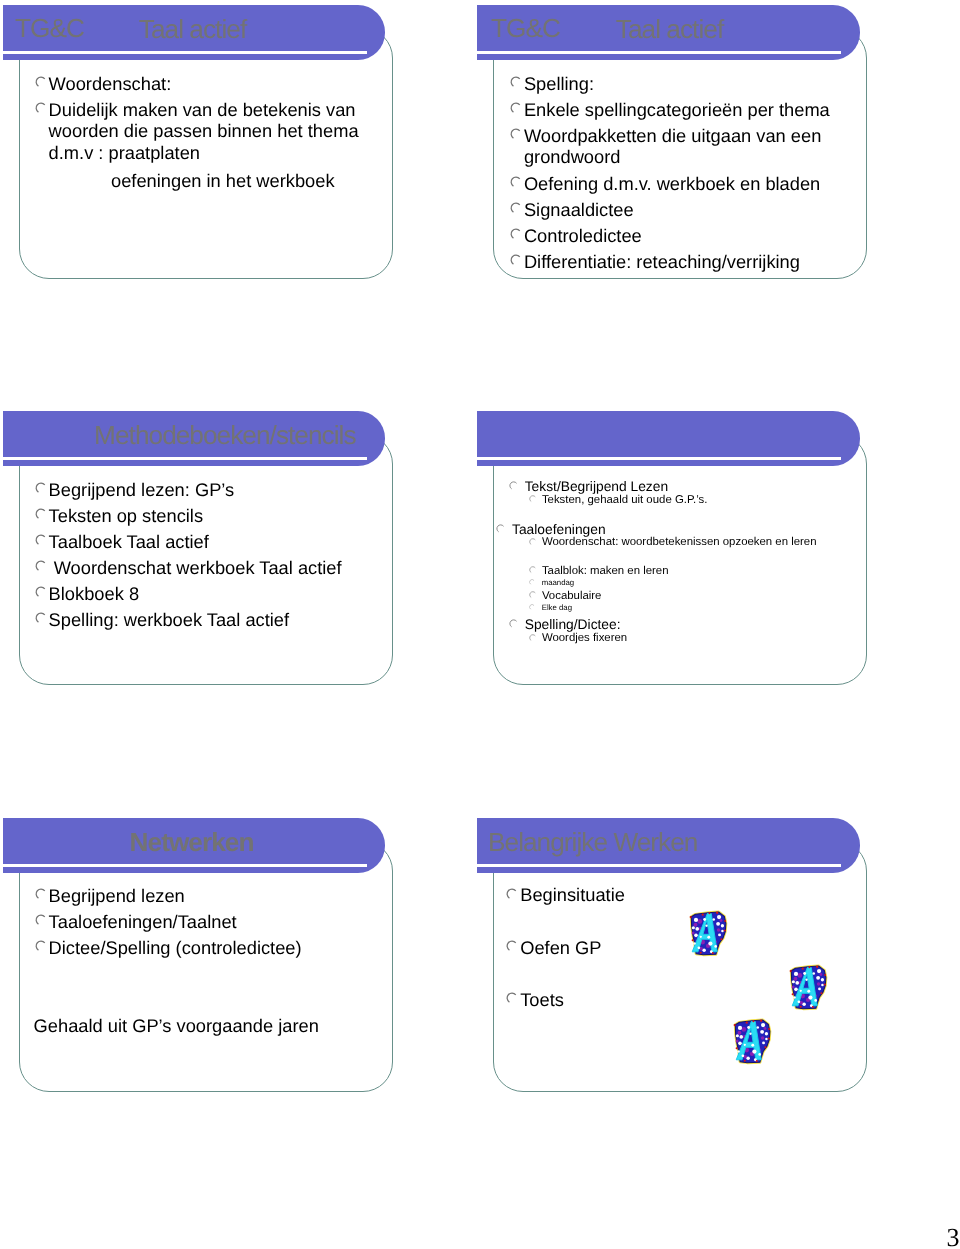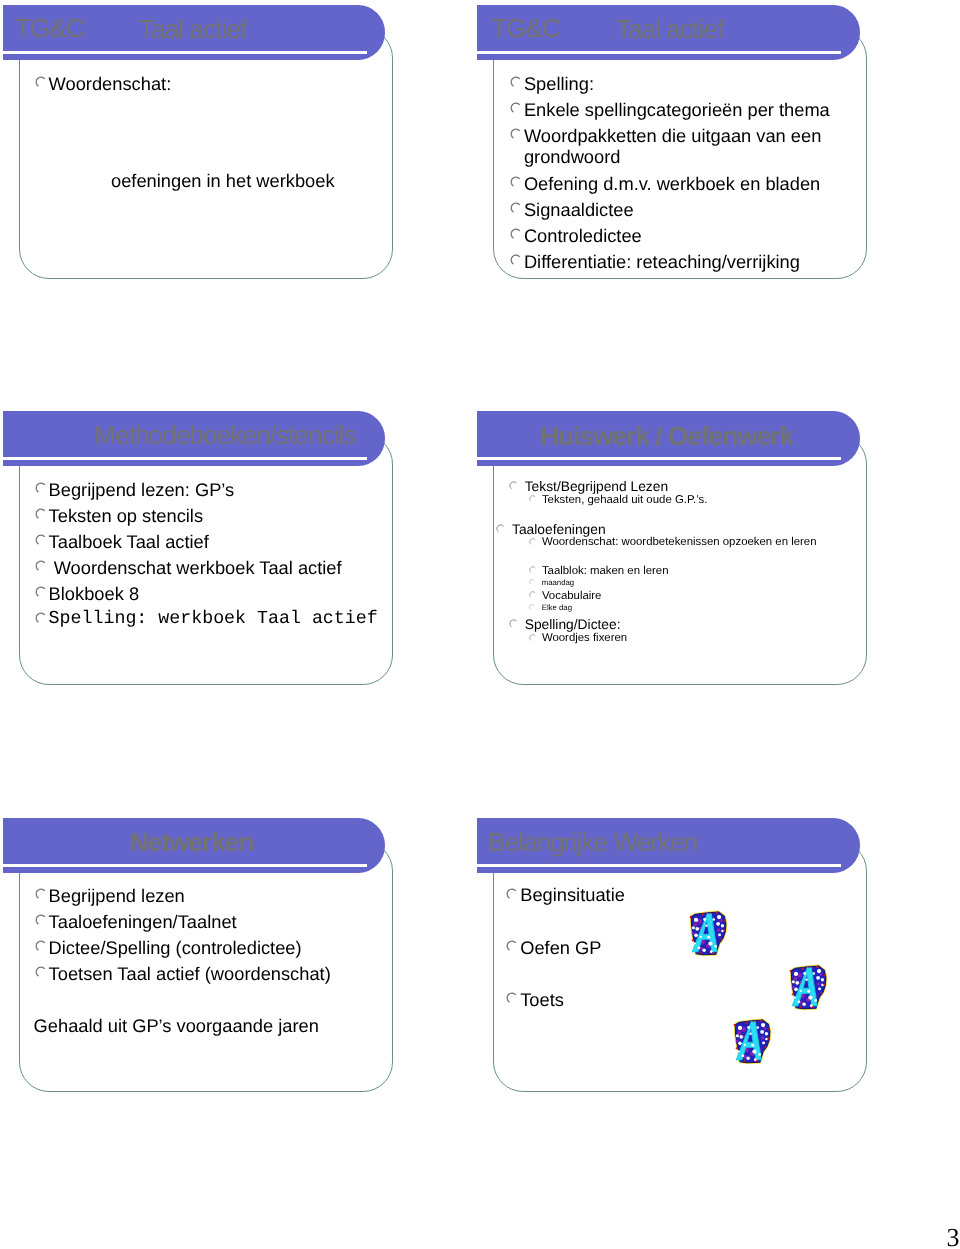--- a/index.html
+++ b/index.html
@@ -127,20 +127,23 @@
      <div class="hdr-rule"></div>
    </div>
    <div class="content titles">
      <div class="hdr-title " style="left:15.0px;top:15.2px">TG&amp;C</div>
      <div class="hdr-title " style="left:138.8px;top:15.5px">Taal actief</div>
    </div>
    <div class="content">
      <div class="bl L1" style="top:72.5px;left:48.6px;"><svg class="bul">
             <use href="#bul"></use>
           </svg><span>Woordenschat:</span></div>
+     <div class="bl L1 w" style="top:98.5px;left:48.6px;width:310px;"><svg class="bul">
+            <use href="#bul"></use>
+          </svg><span>Duidelijk maken van de betekenis van woorden die passen binnen het thema d.m.v : praatplaten</span></div>
      <div class="bl L1" style="top:169.5px;left:111.0px"><span>oefeningen in het werkboek</span></div>
    </div>
  </div>
 
  <div class="slide s-r" style="left:0;top:0px">
    <div class="box"></div>
    <div class="hdr">
      <div class="hdr-rule"></div>
    </div>
    <div class="content titles">
@@ -189,33 +192,30 @@
           </svg><span>Teksten op stencils</span></div>
      <div class="bl L1" style="top:124.5px;left:48.6px;"><svg class="bul">
             <use href="#bul"></use>
           </svg><span>Taalboek Taal actief</span></div>
      <div class="bl L1" style="top:150.5px;left:48.6px;"><svg class="bul">
             <use href="#bul"></use>
           </svg><span> Woordenschat werkboek Taal actief</span></div>
      <div class="bl L1" style="top:176.5px;left:48.6px;"><svg class="bul">
             <use href="#bul"></use>
           </svg><span>Blokboek 8</span></div>
-     <div class="bl L1" style="top:202.5px;left:48.6px;font-family:Liberation Mono, monospace;"><svg class="bul">
+     <div class="bl L1" style="top:202.5px;left:48.6px;"><svg class="bul">
             <use href="#bul"></use>
           </svg><span>Spelling: werkboek Taal actief</span></div>
    </div>
  </div>
 
  <div class="slide s-r" style="left:0;top:406px">
    <div class="box"></div>
    <div class="hdr">
      <div class="hdr-rule"></div>
-   </div>
-   <div class="content titles">
-     <div class="hdr-title bold" style="left:66.0px;top:16.8px">Huiswerk / Oefenwerk</div>
    </div>
    <div class="content">
      <div class="bl S1" style="top:72.9px;left:50.7px;"><svg class="bul">
             <use href="#bul"></use>
           </svg><span>Tekst/Begrijpend Lezen</span></div>
      <div class="bl S2" style="top:87.5px;left:67.9px;"><svg class="bul">
             <use href="#bul"></use>
           </svg><span>Teksten, gehaald uit oude G.P.’s.</span></div>
      <div class="bl S1" style="top:115.7px;left:38px;"><svg class="bul">
             <use href="#bul"></use>
@@ -255,23 +255,20 @@
    <div class="content">
      <div class="bl L1" style="top:71.7px;left:48.6px;"><svg class="bul">
             <use href="#bul"></use>
           </svg><span>Begrijpend lezen</span></div>
      <div class="bl L1" style="top:97.7px;left:48.6px;"><svg class="bul">
             <use href="#bul"></use>
           </svg><span>Taaloefeningen/Taalnet</span></div>
      <div class="bl L1" style="top:123.7px;left:48.6px;"><svg class="bul">
             <use href="#bul"></use>
           </svg><span>Dictee/Spelling (controledictee)</span></div>
-     <div class="bl L1" style="top:149.7px;left:48.6px;"><svg class="bul">
-            <use href="#bul"></use>
-          </svg><span>Toetsen Taal actief (woordenschat)</span></div>
      <div class="bl L1" style="top:201.5px;left:33.6px"><span>Gehaald uit GP’s voorgaande jaren</span></div>
    </div>
  </div>
 
  <div class="slide s-r" style="left:0;top:813px">
    <div class="box"></div>
    <div class="hdr">
      <div class="hdr-rule"></div>
    </div>
    <div class="content titles">

